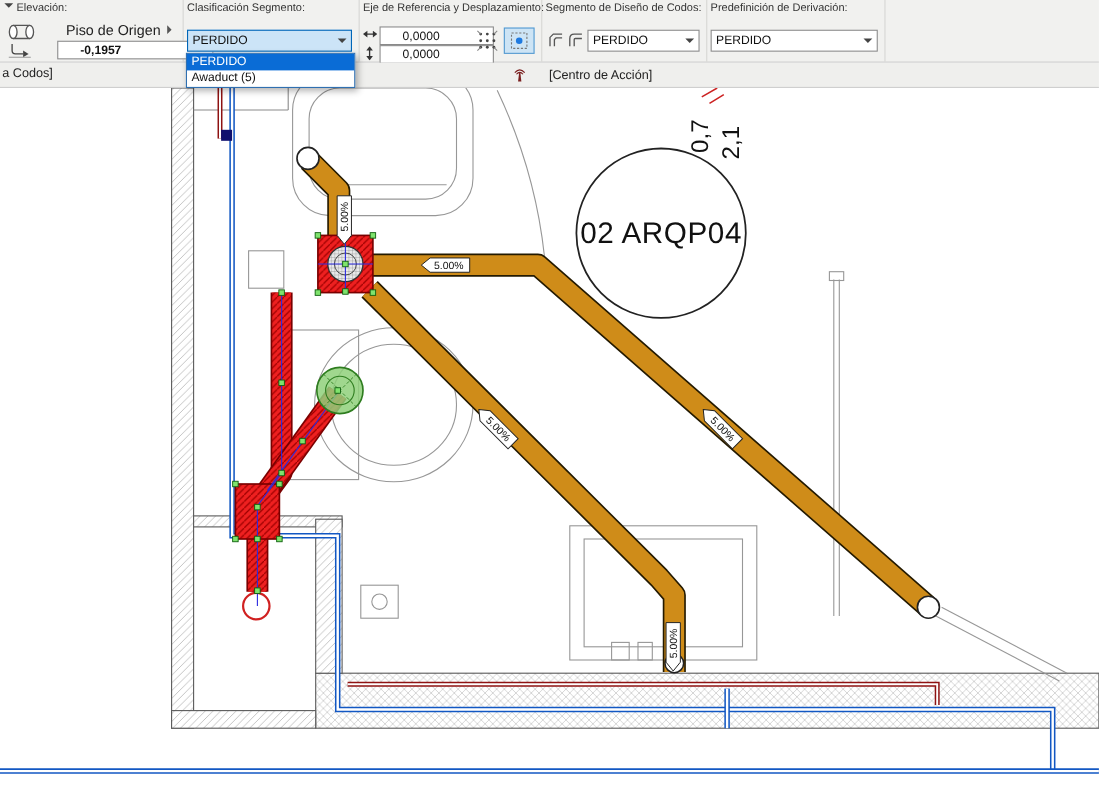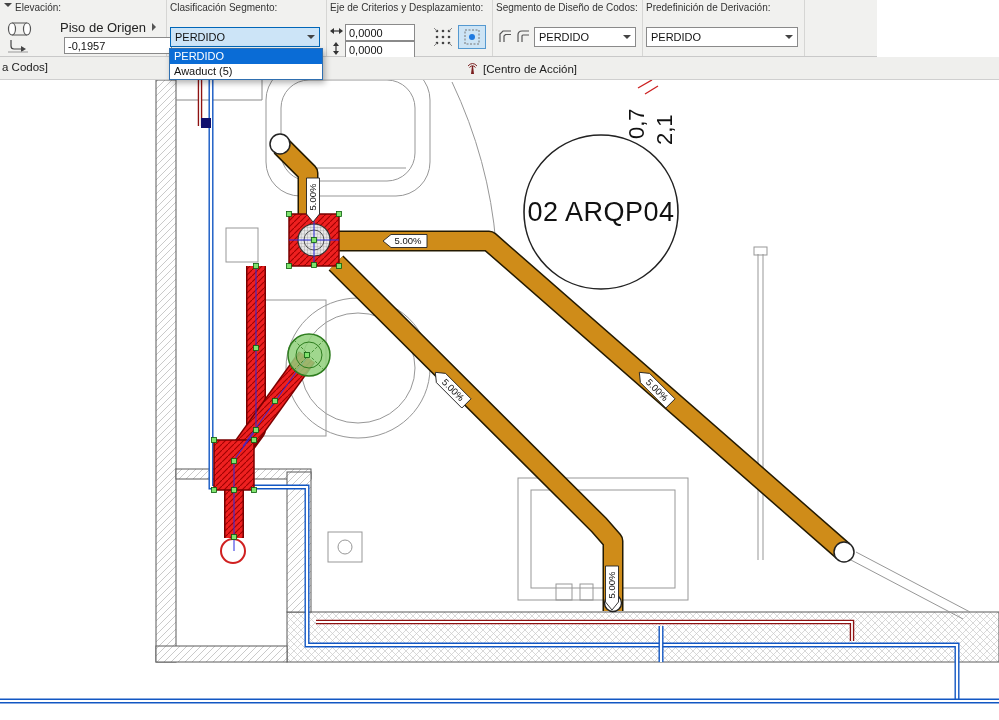--- a/index.html
+++ b/index.html
@@ -1,23 +1,23 @@
 <!DOCTYPE html>
 <html><head>
 <meta charset="utf-8">
 <style>
   html,body{margin:0;padding:0;width:999px;height:720px;overflow:hidden;background:#fff;
     font-family:"Liberation Sans",sans-serif;}
   
-  .toolbar{position:absolute;top:0;left:0;width:877px;height:57px;background:#f1f1ef;
+  .toolbar{position:absolute;top:0;left:0;width:999px;height:57px;background:#f1f1ef;
     border-bottom:1px solid #c9c9c9;box-sizing:border-box;}
   .tb-sec{position:absolute;top:0;height:56px;border-right:1px solid #d6d6d4;}
   .tb-label{position:absolute;top:2px;left:4px;font-size:10px;color:#333;white-space:nowrap;}
   .tb-input{position:absolute;height:15px;border:1px solid #8a8a8a;font-size:11px;
-    font-family:"Liberation Sans",sans-serif;padding:0 3px;color:#111;background:#fff;}
+    font-family:"Liberation Sans",sans-serif;padding:0 20px;color:#111;background:#fff;}
   .combo{position:absolute;height:20px;background:#fff;border:1px solid #8a8a8a;
     box-sizing:border-box;display:flex;align-items:center;font-size:11px;color:#111;cursor:default;}
   .combo .txt{flex:1;padding-left:4px;white-space:nowrap;overflow:hidden;}
   .combo .arr{width:17px;height:100%;display:flex;align-items:center;justify-content:center;}
   .combo .arr i{width:0;height:0;border:4px solid transparent;border-top-color:#444;margin-top:4px;}
   .combo.open{border-color:#0066b8;background:#cce4f7;}
   .flyout{display:inline-block;width:0;height:0;border:4px solid transparent;border-left-color:#555;
     vertical-align:middle;}
   .chev{position:absolute;left:4px;top:3px;width:0;height:0;border:4px solid transparent;
     border-top-color:#444;}
@@ -27,21 +27,21 @@
   
   .dropdown{position:absolute;left:169px;top:48px;width:152px;background:#fff;
     border:1px solid #2f6fb0;box-shadow:2px 3px 6px rgba(0,0,0,.3);z-index:50;font-size:11px;}
   .dd-item{height:15px;line-height:15px;padding-left:4px;color:#111;white-space:nowrap;}
   .dd-item.sel{background:#0a6cd6;color:#fff;}
   
   .tabbar{position:absolute;top:57px;left:0;width:999px;height:23px;background:#efefed;
     border-bottom:1px solid #cfcfcf;box-sizing:border-box;}
   .tab-left{position:absolute;left:2px;top:4px;font-size:11.5px;color:#222;}
   .action-center{position:absolute;left:466px;top:3px;display:flex;align-items:center;
-    font-size:11.5px;color:#222;gap:4px;}
+    font-size:11.5px;color:#222;gap:20px;}
   
   .canvas{position:absolute;top:80px;left:0;width:999px;height:640px;background:#fff;}
   svg text{font-family:"Liberation Sans",sans-serif;}
 </style>
 </head>
 <body>
 
 <div class="toolbar">
 
   <div class="tb-sec" style="left:0;width:166px">
@@ -58,35 +58,35 @@
     </div>
     <div style="position:absolute;left:60px;top:20px;font-size:13px;color:#222">Piso de Origen</div>
     <span class="flyout" style="position:absolute;left:152px;top:23px"></span>
     <div class="ico-btn" style="left:6px;top:38px;width:24px;height:16px">
       <svg width="22" height="14">
           <path d="M4,1 V7 Q4,10 7,10 H14" fill="none" stroke="#444" stroke-width="1.2"></path>
         <polygon points="14,7 14,13 19,10" fill="#444"></polygon>
           <line x1="1" y1="13" x2="21" y2="13" stroke="#999"></line>
         </svg>
     </div>
-    <input class="tb-input" style="left: 64px; top: 37px; width: 100px;" value="-0,1957">
+    <input class="tb-input" style="left: 52px; top: 37px; width: 100px; font-weight: bold;" value="-0,1957">
   </div>
 
   <div class="tb-sec" style="left:166px;width:160px">
     <div class="tb-label">Clasificación Segmento:</div>
     <div class="combo open" style="left:4px;top:27px;width:150px">
       <span class="txt">PERDIDO</span>
       <span class="arr">
           <i></i>
         </span>
     </div>
   </div>
 
   <div class="tb-sec" style="left:326px;width:166px">
-    <div class="tb-label">Eje de Criterios y Desplazamiento:</div>
+    <div class="tb-label">Eje de Referencia y Desplazamiento:</div>
     <div class="ico-btn" style="left:3px;top:24px;width:14px;height:14px">
       <svg width="13" height="10">
           <path d="M2,5 H11" stroke="#333" stroke-width="1.2"></path>
         <polygon points="0,5 4,2 4,8" fill="#333"></polygon>
           <polygon points="13,5 9,2 9,8" fill="#333"></polygon>
         </svg>
     </div>
     <input class="tb-input" style="left: 19px; top: 24px; width: 62px;" value="0,0000">
     <div class="ico-btn" style="left:3px;top:41px;width:14px;height:14px">
       <svg width="10" height="13">

